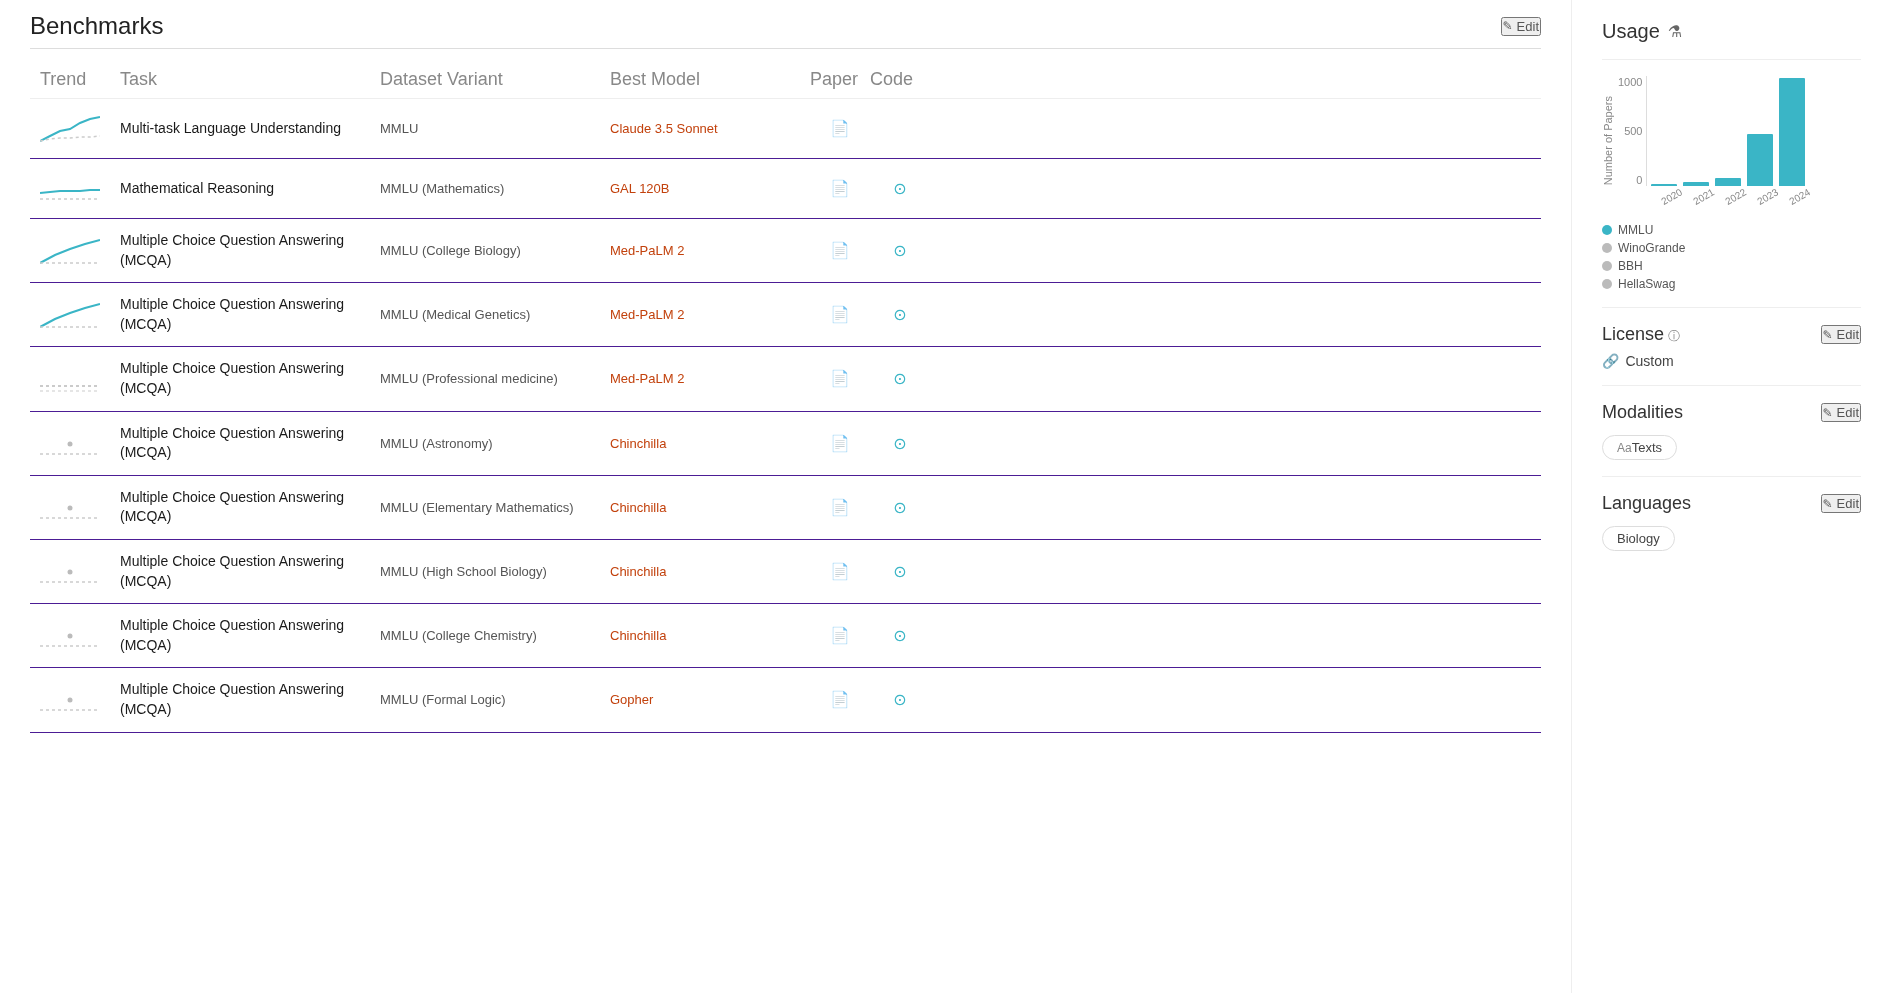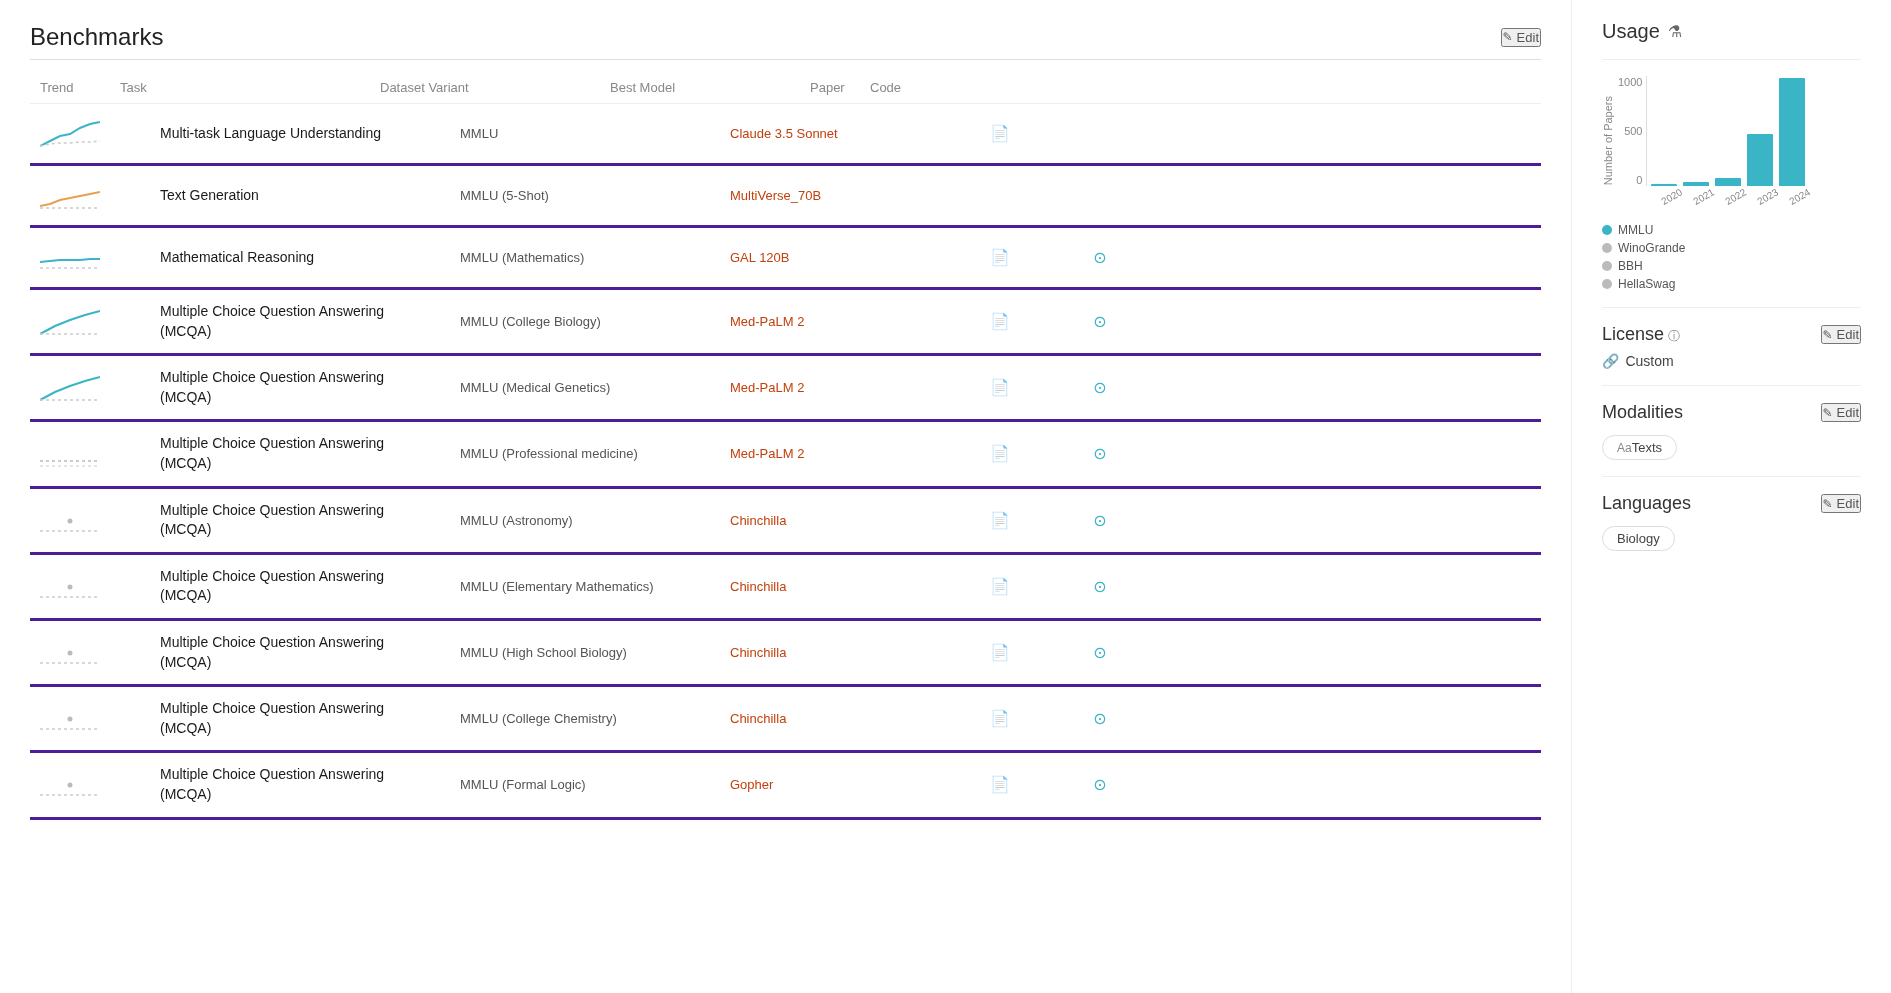--- a/index.html
+++ b/index.html
@@ -1,30 +1,30 @@
 <!DOCTYPE html>
 <html><head>
   <meta charset="utf-8">
   <style>
     * { box-sizing: border-box; margin: 0; padding: 0; }
     body { font-family: -apple-system, BlinkMacSystemFont, 'Segoe UI', sans-serif; background: #fff; color: #333; font-size: 14px; }
     .main-layout { display: flex; width: 1891px; min-height: 993px; }
-    .left-panel { flex: 1; padding: 23px 30px; }
+    .left-panel { flex: 1; padding: 12px 30px; }
     .right-panel { width: 320px; padding: 20px 30px; border-left: 1px solid #eee; }
 
     
     .section-header { display: flex; align-items: center; justify-content: space-between; margin-bottom: 8px; }
     .section-title { font-size: 24px; font-weight: 500; color: #222; }
     .edit-btn { font-size: 13px; color: #555; cursor: pointer; display: flex; align-items: center; gap: 4px; }
     .edit-icon { font-size: 12px; }
     .divider { border: none; border-top: 1px solid #ddd; margin-bottom: 20px; }
 
     
-    .table-header { display: grid; grid-template-columns: 80px 260px 230px 200px 60px 60px; padding: 0 10px 8px; color: #888; font-size: 13px; font-weight: 400; border-bottom: 1px solid #eee; }
-    .table-row { display: grid; grid-template-columns: 80px 260px 230px 200px 60px 60px; padding: 12px 10px; border-bottom: 3px solid #4c1d95; align-items: center; gap: 40px; }
+    .table-header { display: grid; grid-template-columns: 80px 260px 230px 200px 60px 60px; padding: 0 10px 8px; color: #888; font-size: 18px; font-weight: 400; border-bottom: 1px solid #eee; }
+    .table-row { display: grid; grid-template-columns: 80px 260px 230px 200px 60px 60px; padding: 12px 10px; border-bottom: 1px solid #4c1d95; align-items: center; }
     .trend-cell { display: flex; align-items: center; }
     .task-cell { font-size: 14px; color: #222; line-height: 1.4; }
     .dataset-cell { font-size: 13px; color: #555; }
     .model-cell { font-size: 13px; color: #c2410c; }
     .icon-cell { display: flex; justify-content: center; }
     .paper-icon { color: #3ab5c6; font-size: 16px; cursor: pointer; }
     .github-icon { color: #3ab5c6; font-size: 16px; cursor: pointer; }
 
     
     .usage-title { font-size: 20px; font-weight: 500; margin-bottom: 4px; display: flex; align-items: center; gap: 8px; }
@@ -83,33 +83,20 @@
     <div class="dataset-cell">MMLU</div>
     <div class="model-cell">Claude 3.5 Sonnet</div>
     <div class="icon-cell">
             <span class="paper-icon">📄</span>
           </div>
     <div class="icon-cell"></div>
   </div>
         <div class="table-row">
     <div class="trend-cell">
             <svg width="60" height="35" viewBox="0 0 60 35">
-      <polyline points="0,28 10,26 20,22 30,20 40,18 50,16 60,14" fill="none" stroke="#e8a050" stroke-width="2"></polyline>
-      <polyline points="0,30 60,30" fill="none" stroke="#ccc" stroke-width="1.5" stroke-dasharray="3,3"></polyline>
-    </svg>
-          </div>
-    <div class="task-cell" style="cursor:pointer;color:#1a1a1a;">Text Generation</div>
-    <div class="dataset-cell">MMLU (5-Shot)</div>
-    <div class="model-cell">MultiVerse_70B</div>
-    <div class="icon-cell"></div>
-    <div class="icon-cell"></div>
-  </div>
-        <div class="table-row">
-    <div class="trend-cell">
-            <svg width="60" height="35" viewBox="0 0 60 35">
       <polyline points="0,22 10,21 20,20 30,20 40,20 50,19 60,19" fill="none" stroke="#3ab5c6" stroke-width="2"></polyline>
       <polyline points="0,28 60,28" fill="none" stroke="#ccc" stroke-width="1.5" stroke-dasharray="3,3"></polyline>
     </svg>
           </div>
     <div class="task-cell" style="cursor:pointer;color:#1a1a1a;">Mathematical Reasoning</div>
     <div class="dataset-cell">MMLU (Mathematics)</div>
     <div class="model-cell">GAL 120B <work></work></div>
     <div class="icon-cell">
             <span class="paper-icon">📄</span>
           </div>

